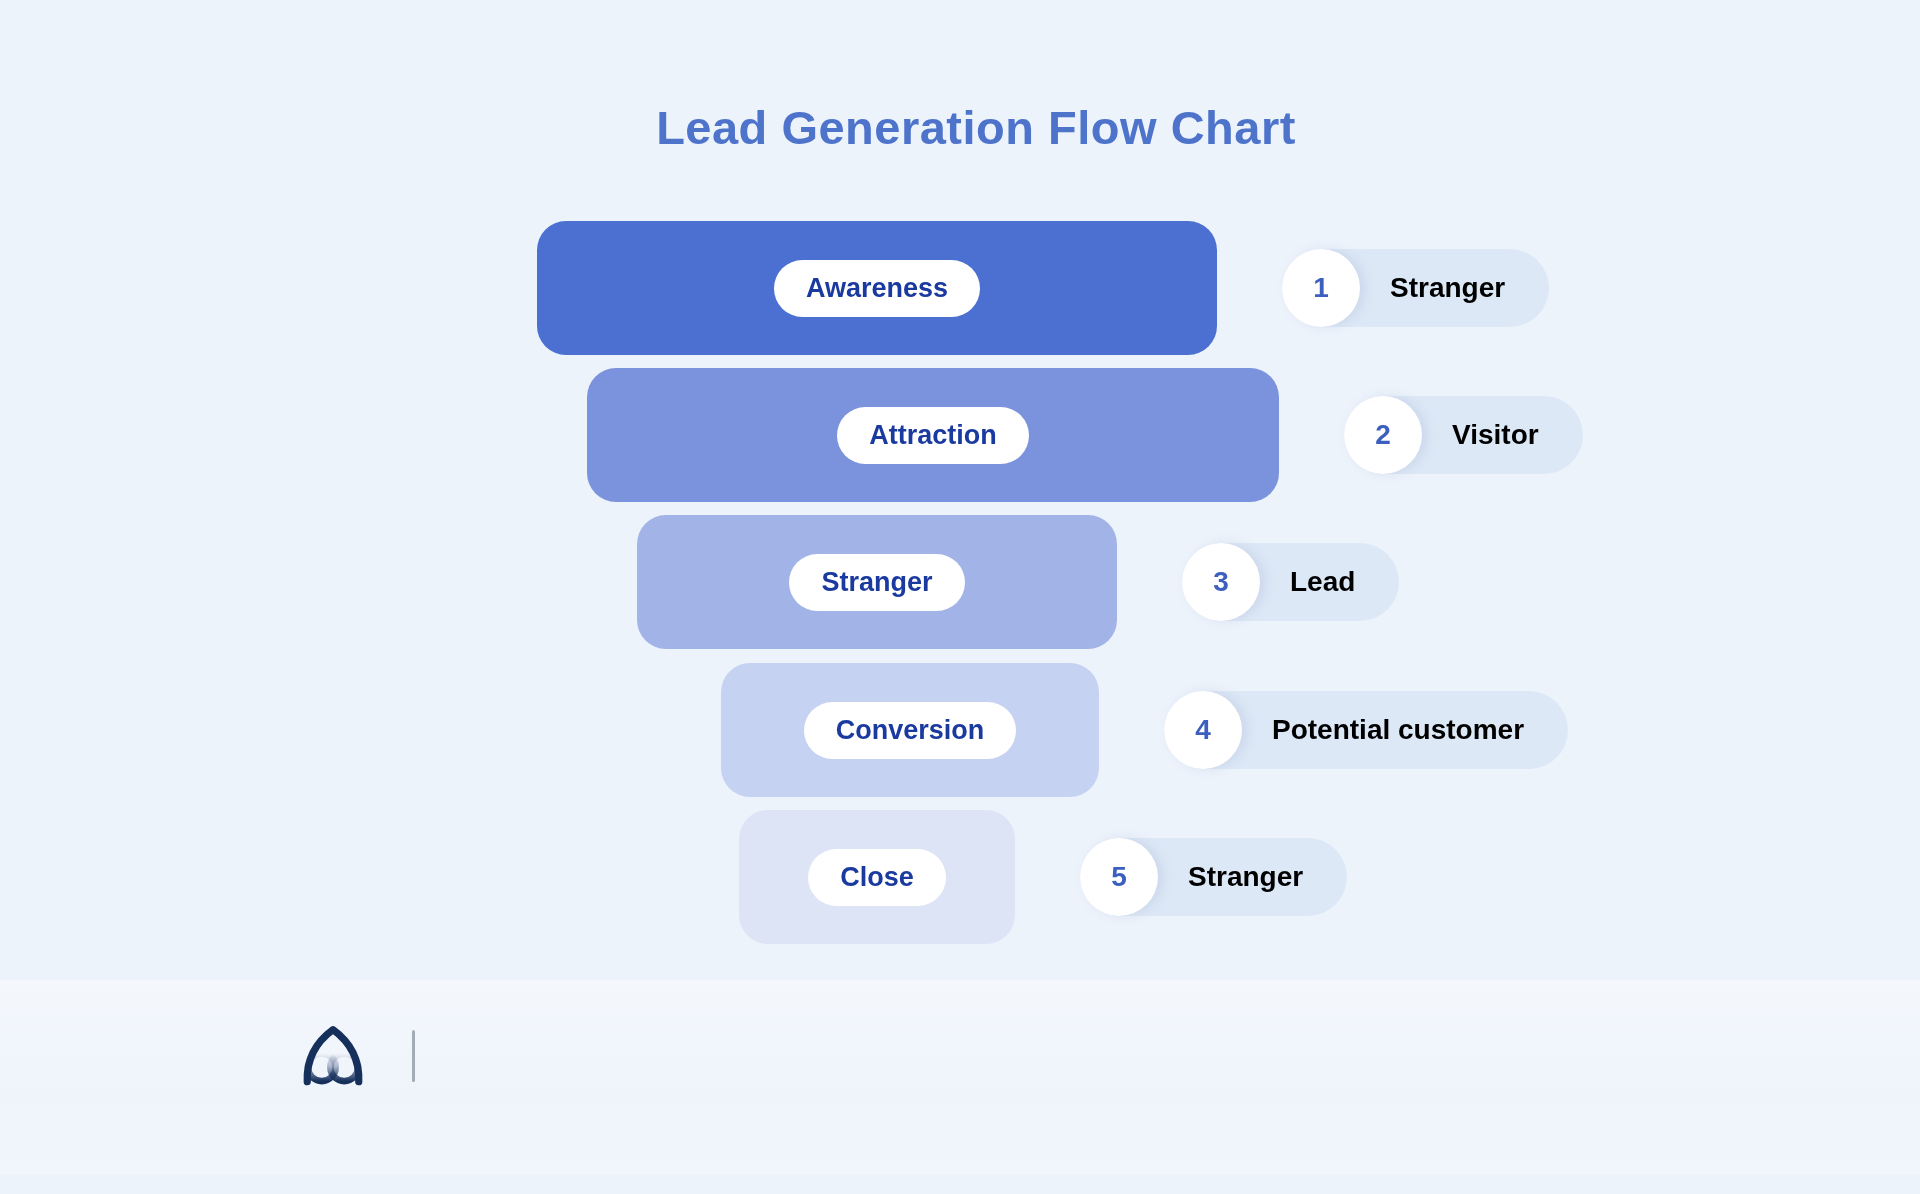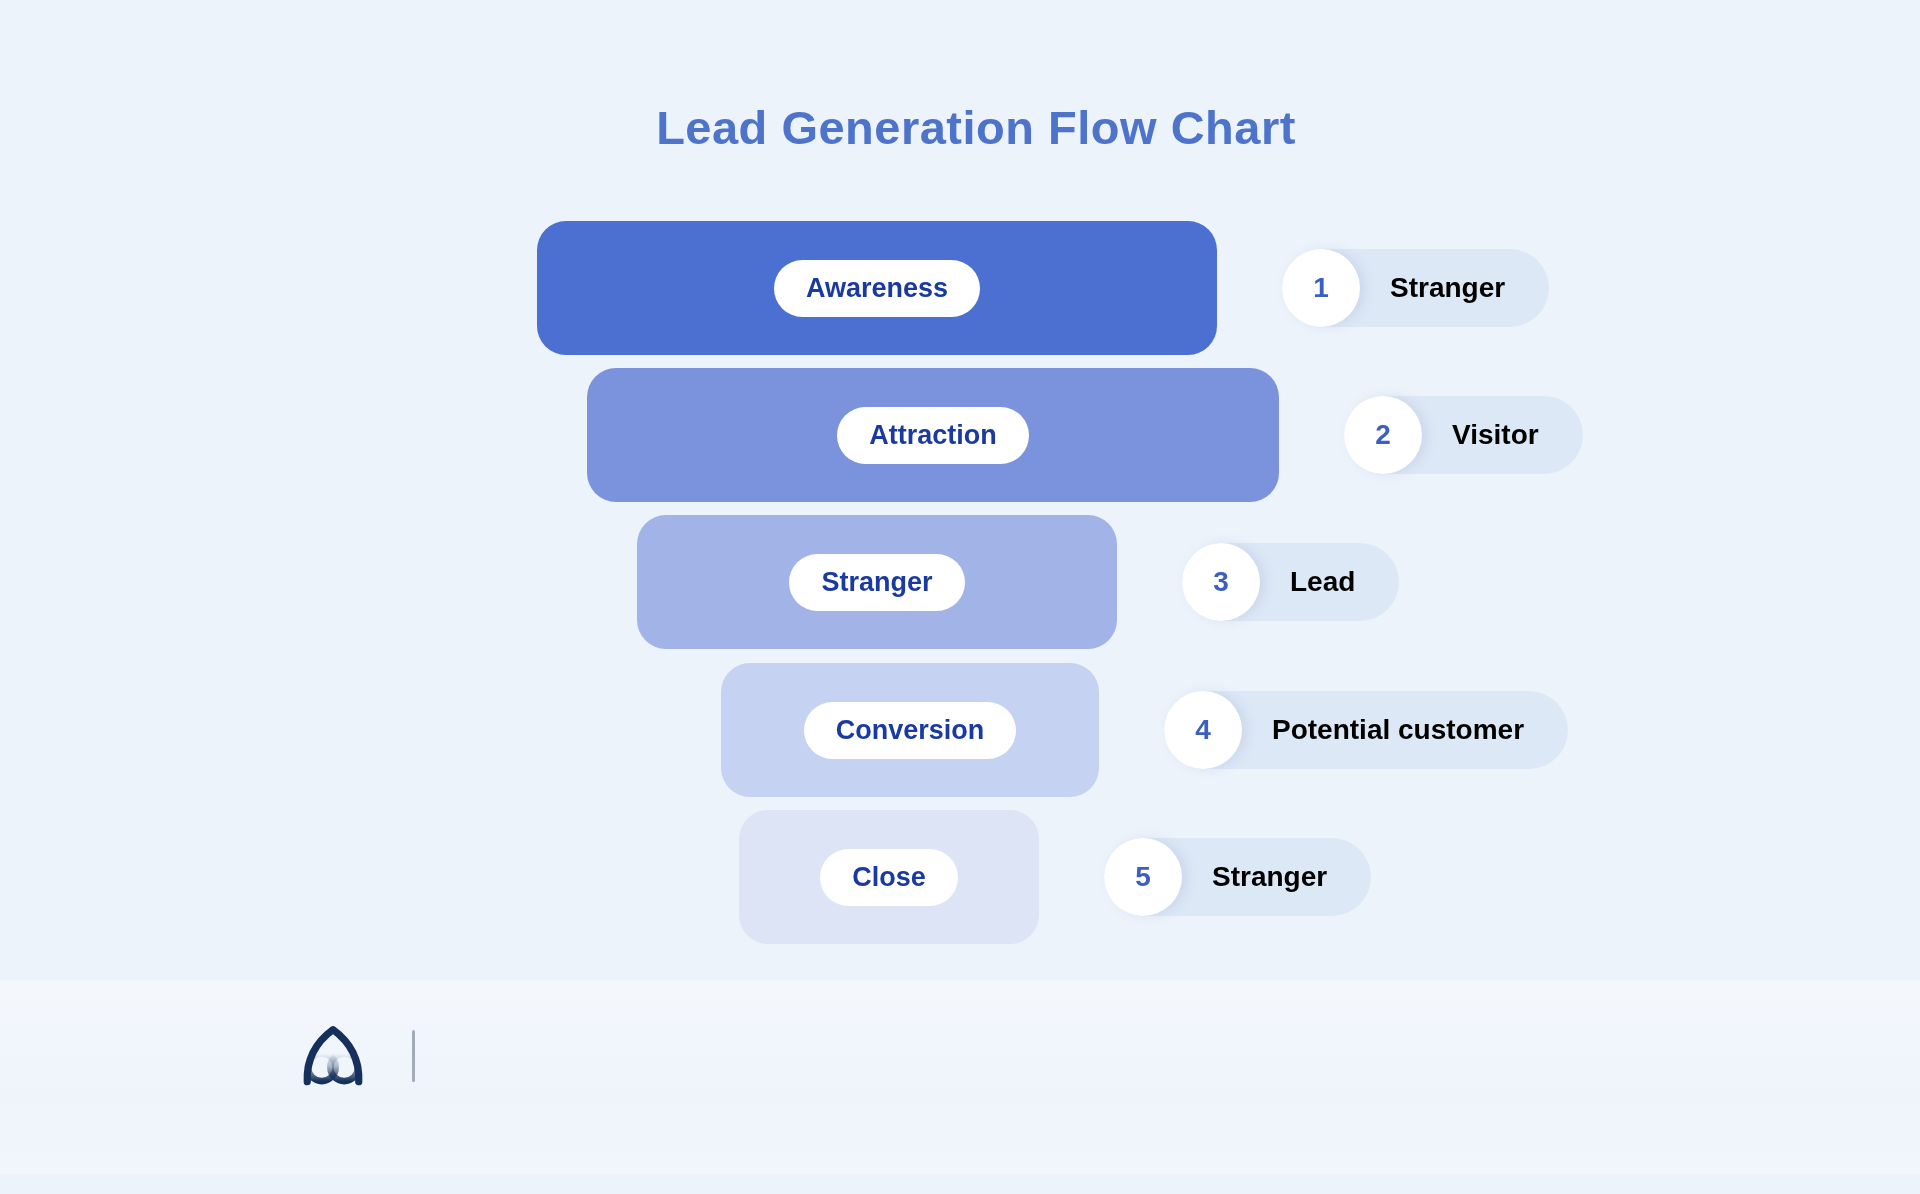--- a/index.html
+++ b/index.html
@@ -27,21 +27,21 @@
   .r4{top:810px;left:694px;}
   .bar{
     height:134px;border-radius:29px;
     display:flex;align-items:center;justify-content:center;
     flex:0 0 auto;
   }
   .r0 .bar{width:680px;}
   .r1 .bar{width:692px;}
   .r2 .bar{width:480px;}
   .r3 .bar{width:378px;}
-  .r4 .bar{width:300px;}
+  .r4 .bar{width:276px;}
   .stage-pill{
     background:#ffffff;border-radius:30px;
     height:57px;padding:0 32px;
     display:flex;align-items:center;justify-content:center;
     font-size:27px;font-weight:bold;color:#1a3aa0;
     white-space:nowrap;
   }
   .badge{
     margin-left:65px;
     height:78px;border-radius:39px;

